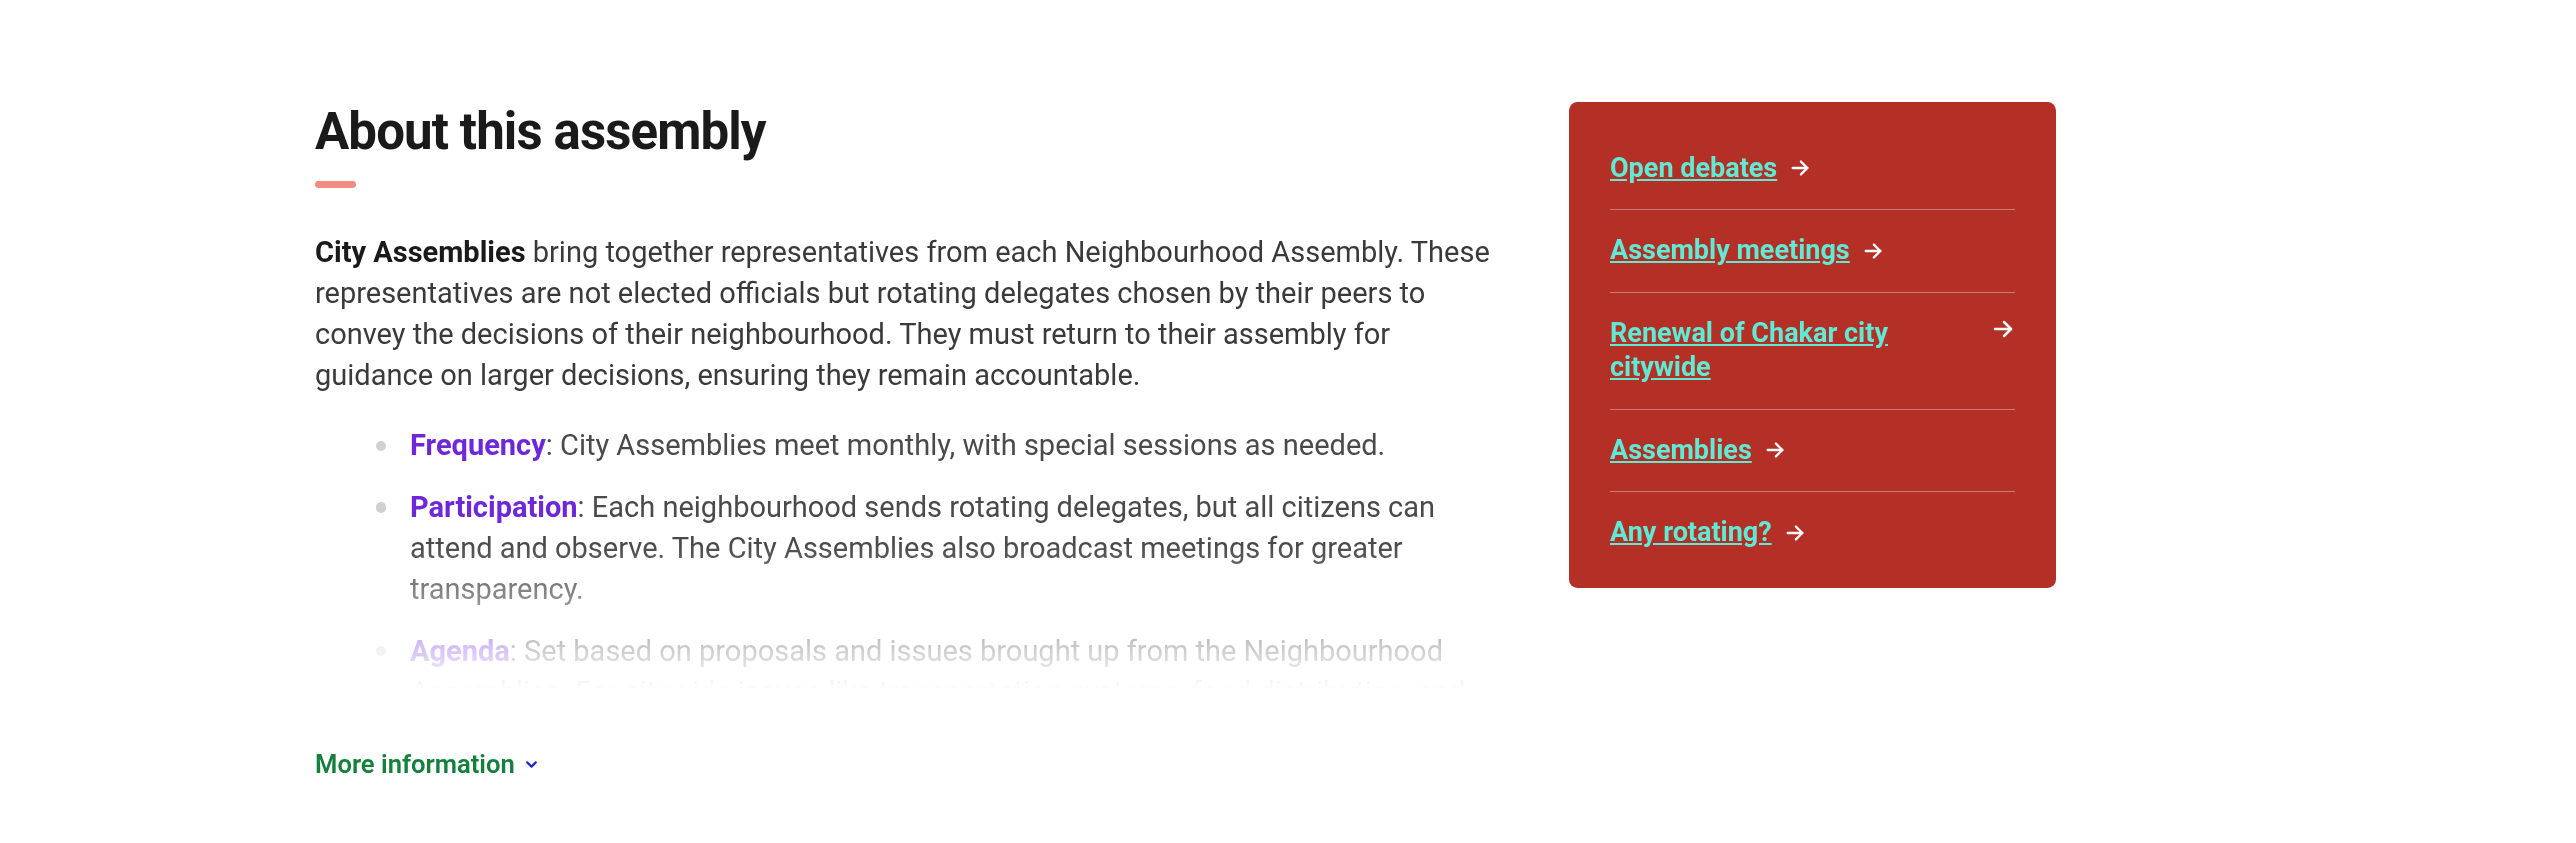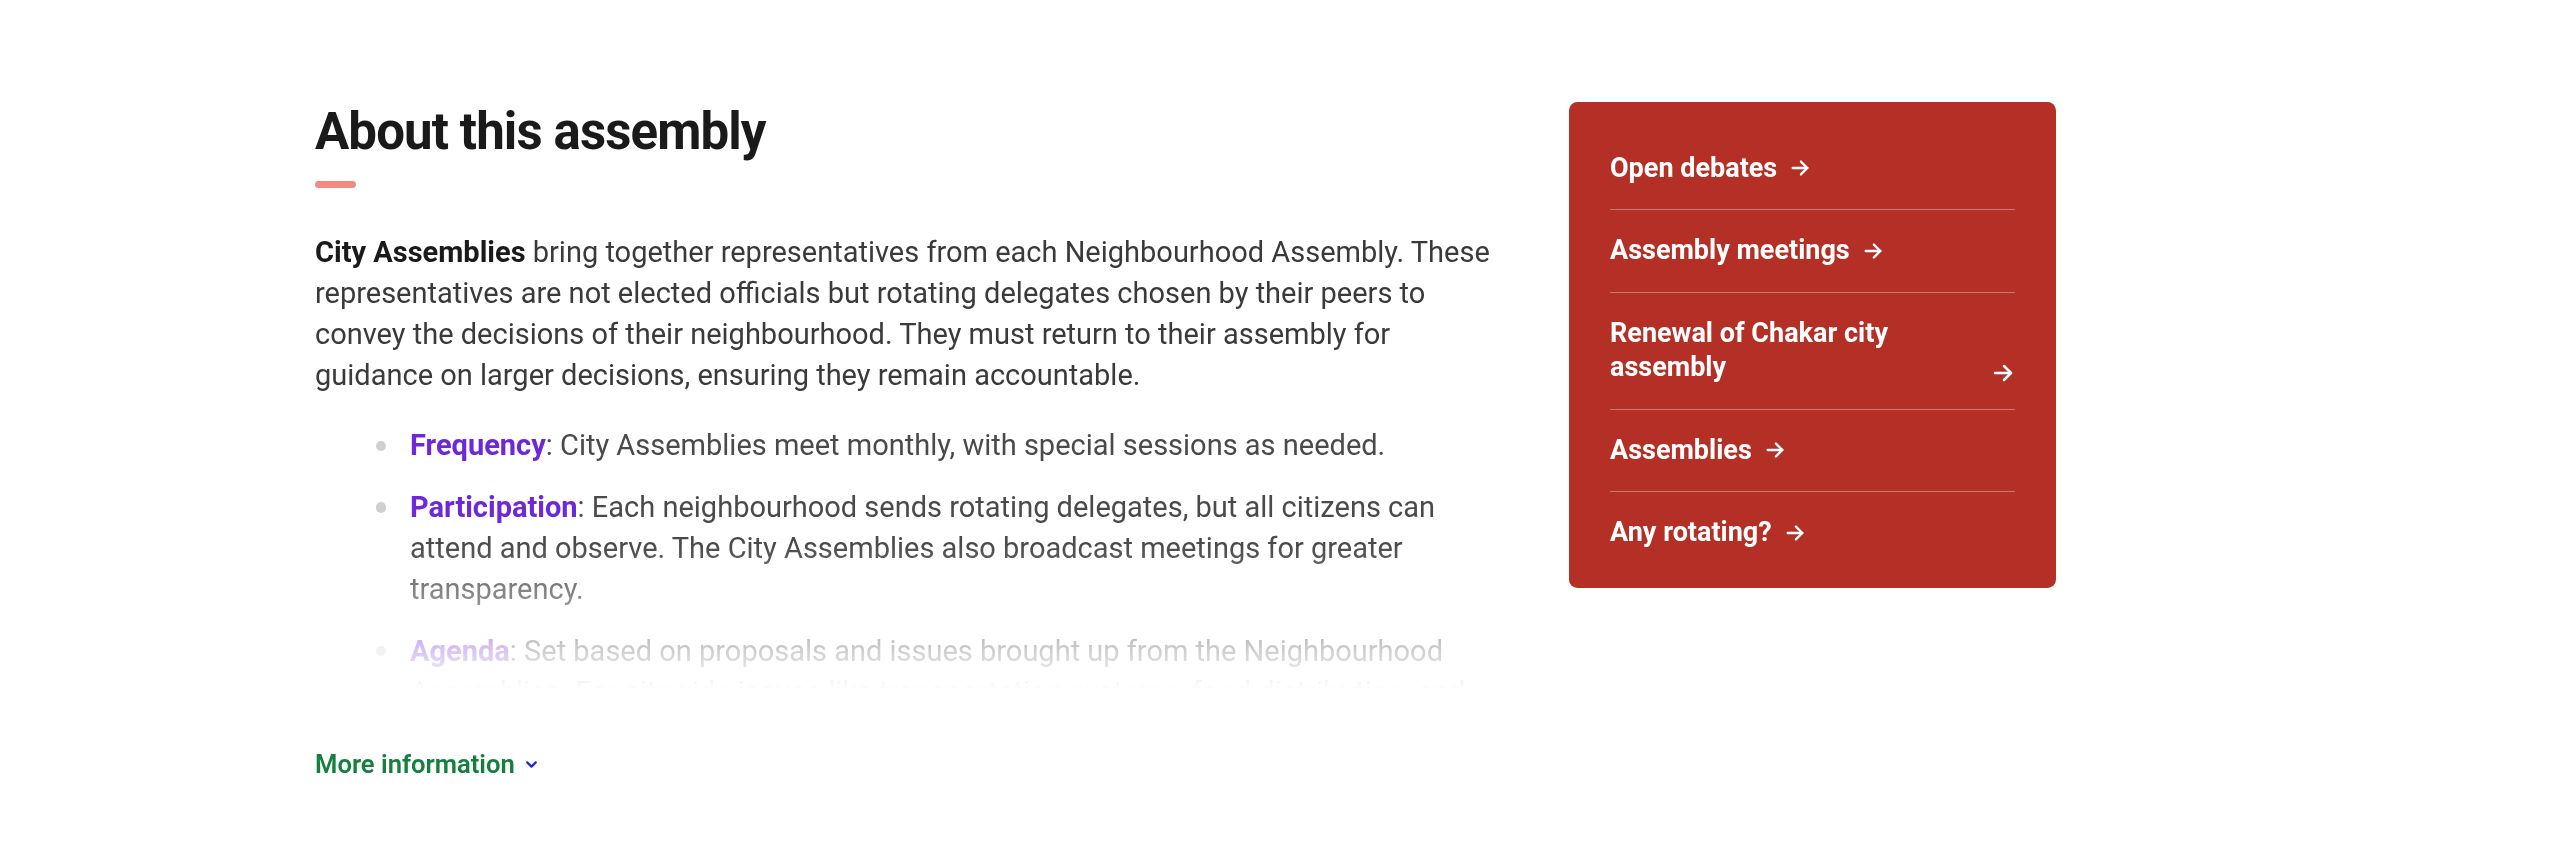--- a/index.html
+++ b/index.html
@@ -98,27 +98,28 @@
   
   .sidebar {
     width: 487px;
     background: #b43027;
     border-radius: 8.5px;
     padding: 25.6px 41px 13.6px 41px;
     align-self: flex-start;
   }
   .side-item {
     display: flex;
-    align-items: flex-end;
+    align-items: flex-start;
     justify-content: space-between;
     padding: 24px 0;
     border-bottom: 0.9px solid rgba(255,255,255,0.35);
     cursor: pointer;
-    color: #ffffff;
+    color: #5eead4;
     gap: 13.6px;
+    text-decoration: underline;
   }
   .side-item:last-child { border-bottom: none; }
   .side-label {
     font-size: 27px;
     font-weight: 700;
     line-height: 1.25;
   }
   .side-item svg {
     width: 24px;
     height: 24px;
@@ -169,21 +170,21 @@
     <div class="side-item">
       <span class="side-inline">
         <span class="side-label">Assembly meetings</span>
         <svg viewBox="0 0 24 24" fill="none" stroke="#fff" stroke-width="2.5" stroke-linecap="round" stroke-linejoin="round">
             <line x1="4" y1="12" x2="20" y2="12"></line>
             <polyline points="13 5 20 12 13 19"></polyline>
           </svg>
       </span>
     </div>
     <div class="side-item">
-      <span class="side-label">Renewal of Chakar city assembly</span>
+      <span class="side-label">Renewal of Chakar city citywide</span>
       <svg viewBox="0 0 24 24" fill="none" stroke="#fff" stroke-width="2.5" stroke-linecap="round" stroke-linejoin="round">
           <line x1="4" y1="12" x2="20" y2="12"></line>
           <polyline points="13 5 20 12 13 19"></polyline>
         </svg>
     </div>
     <div class="side-item">
       <span class="side-inline">
         <span class="side-label">Assemblies</span>
         <svg viewBox="0 0 24 24" fill="none" stroke="#fff" stroke-width="2.5" stroke-linecap="round" stroke-linejoin="round">
             <line x1="4" y1="12" x2="20" y2="12"></line>

